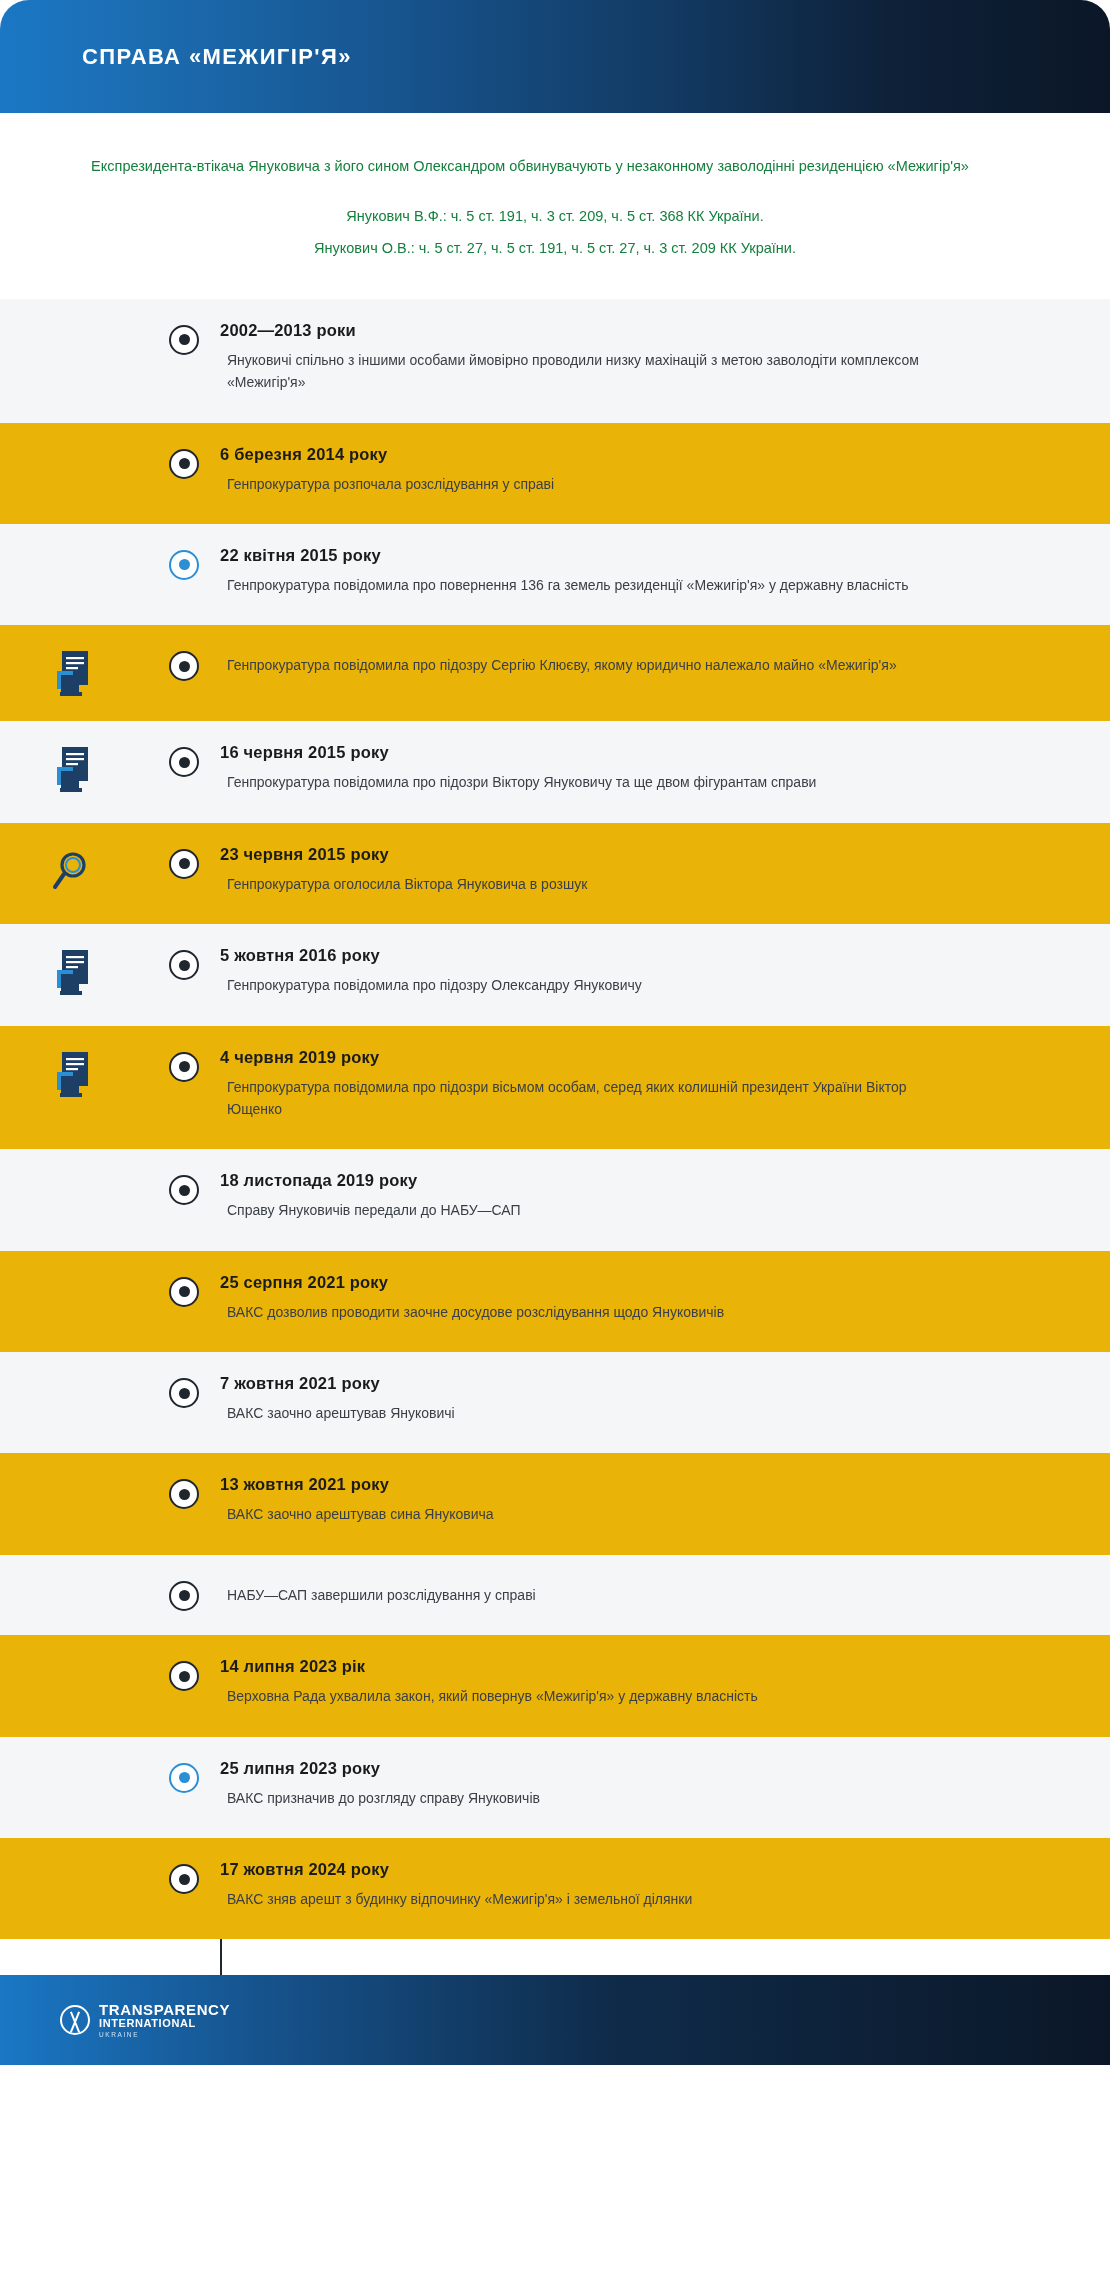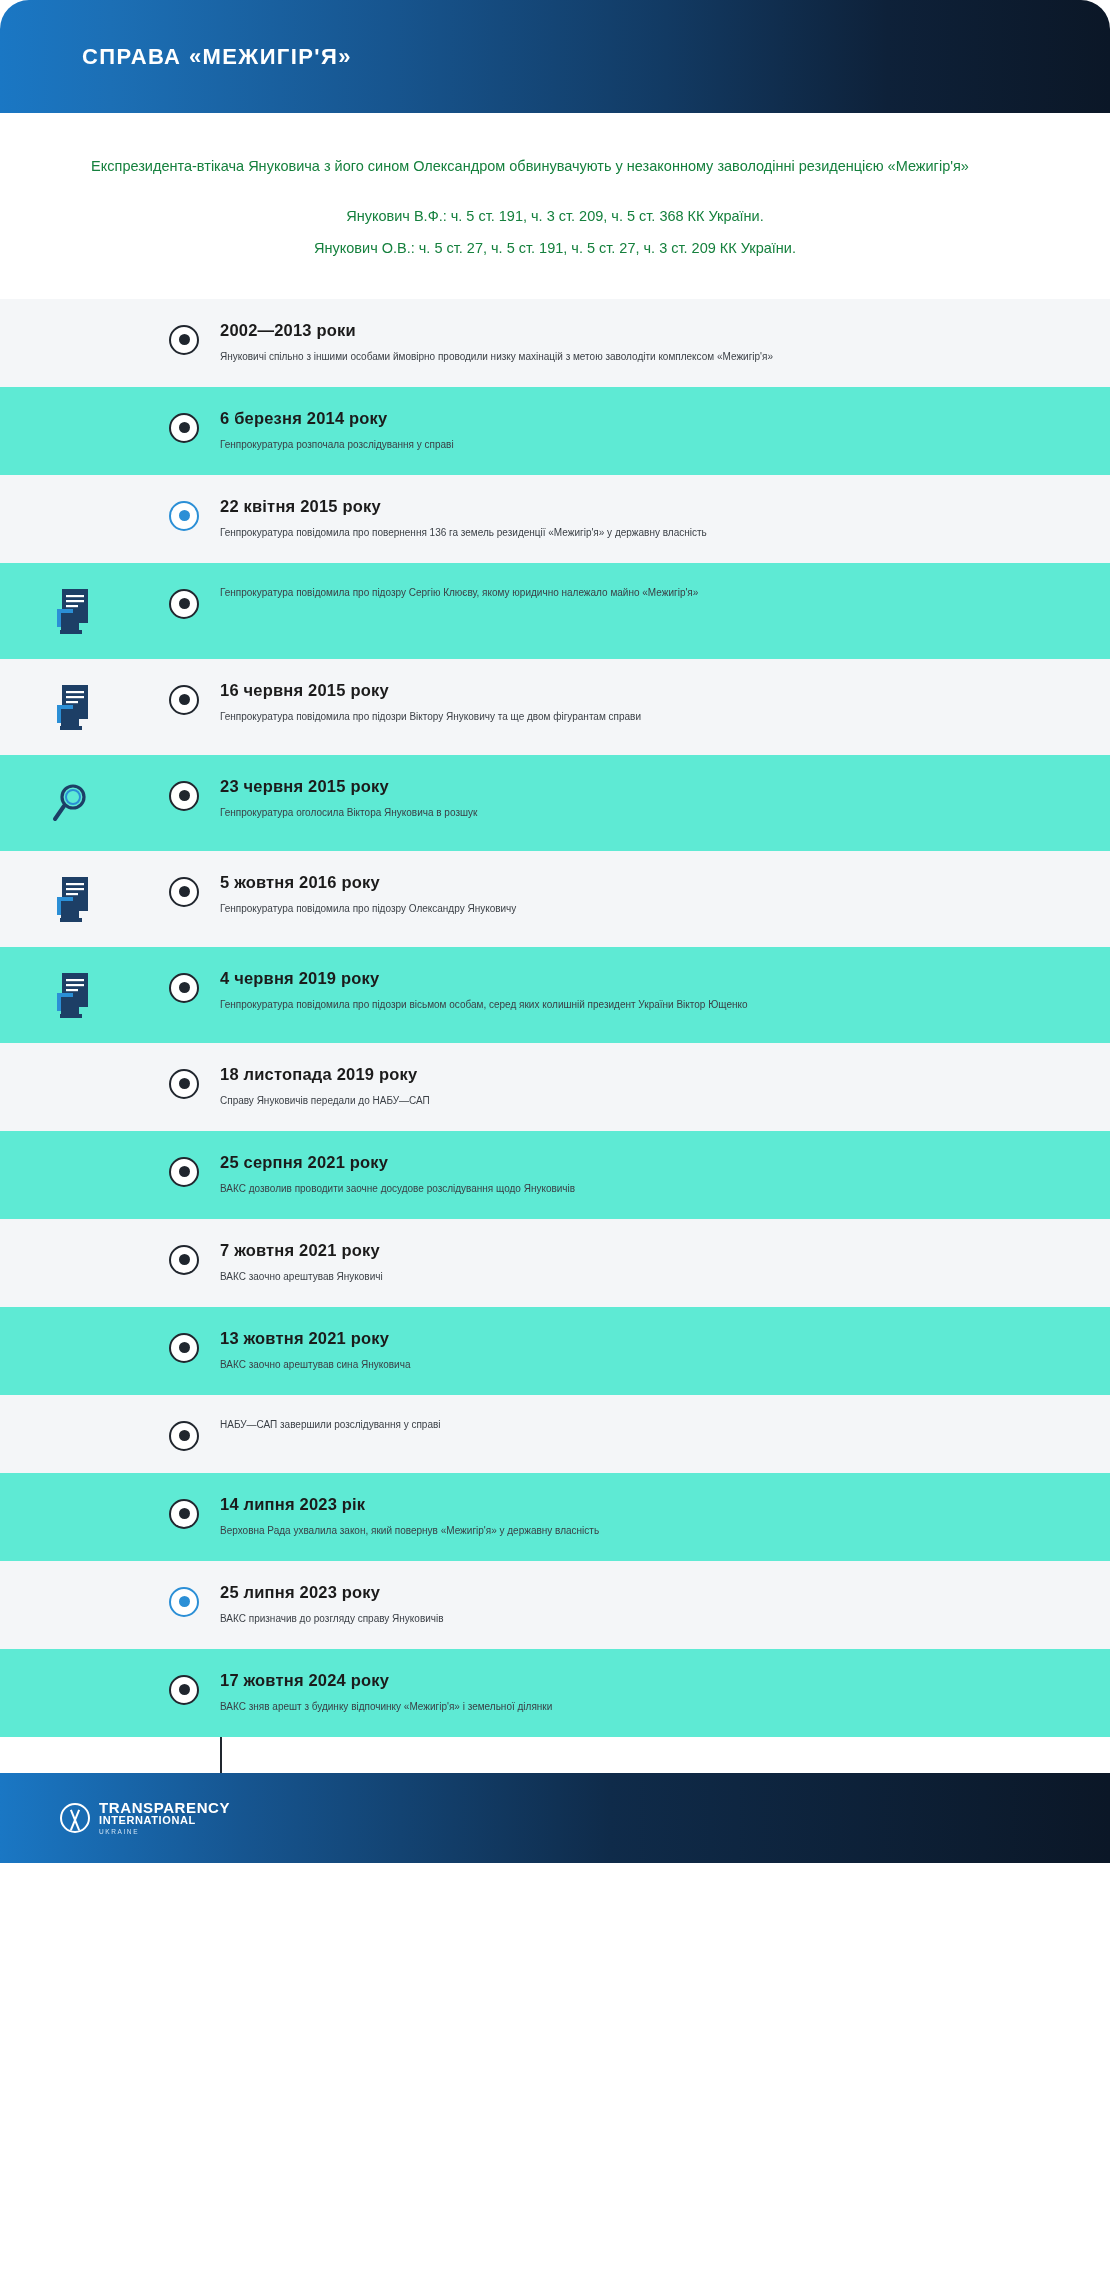--- a/index.html
+++ b/index.html
@@ -65,21 +65,21 @@
   }
   .row {
     position: relative;
     display: flex;
     align-items: flex-start;
     min-height: 74px;
     padding: 22px 112px 22px 0;
     z-index: 1;
   }
   .row.alt { background: #f4f6f8; }
-  .row.plain { background: #5eead4; justify-content: space-between; }
+  .row.plain { background: #eab308; justify-content: space-between; }
 
   .icon-cell {
     width: 148px;
     flex: 0 0 148px;
     display: flex;
     justify-content: center;
     align-items: flex-start;
     padding-top: 2px;
   }
   .dot-cell {
@@ -110,24 +110,24 @@
 
   .text-cell { flex: 1 1 auto; padding-top: 0px; }
   .date {
     font-size: 16.5px;
     font-weight: bold;
     color: #1b1b1b;
     margin: 0 0 9px 0;
     letter-spacing: 0.2px;
   }
   .desc {
-    font-size: 10px;
+    font-size: 14px;
     line-height: 1.6;
     color: #3a3f45;
-    margin: 0;
+    margin: 7px;
     max-width: 720px;
   }
 
   
   .ico { width: 46px; height: 50px; display:block; }
 
   
   .footer {
     height: 90px;
     background: linear-gradient(90deg, #1a77c4 0%, #17559094 0%, #16559000 0%, #0b1727 100%);

